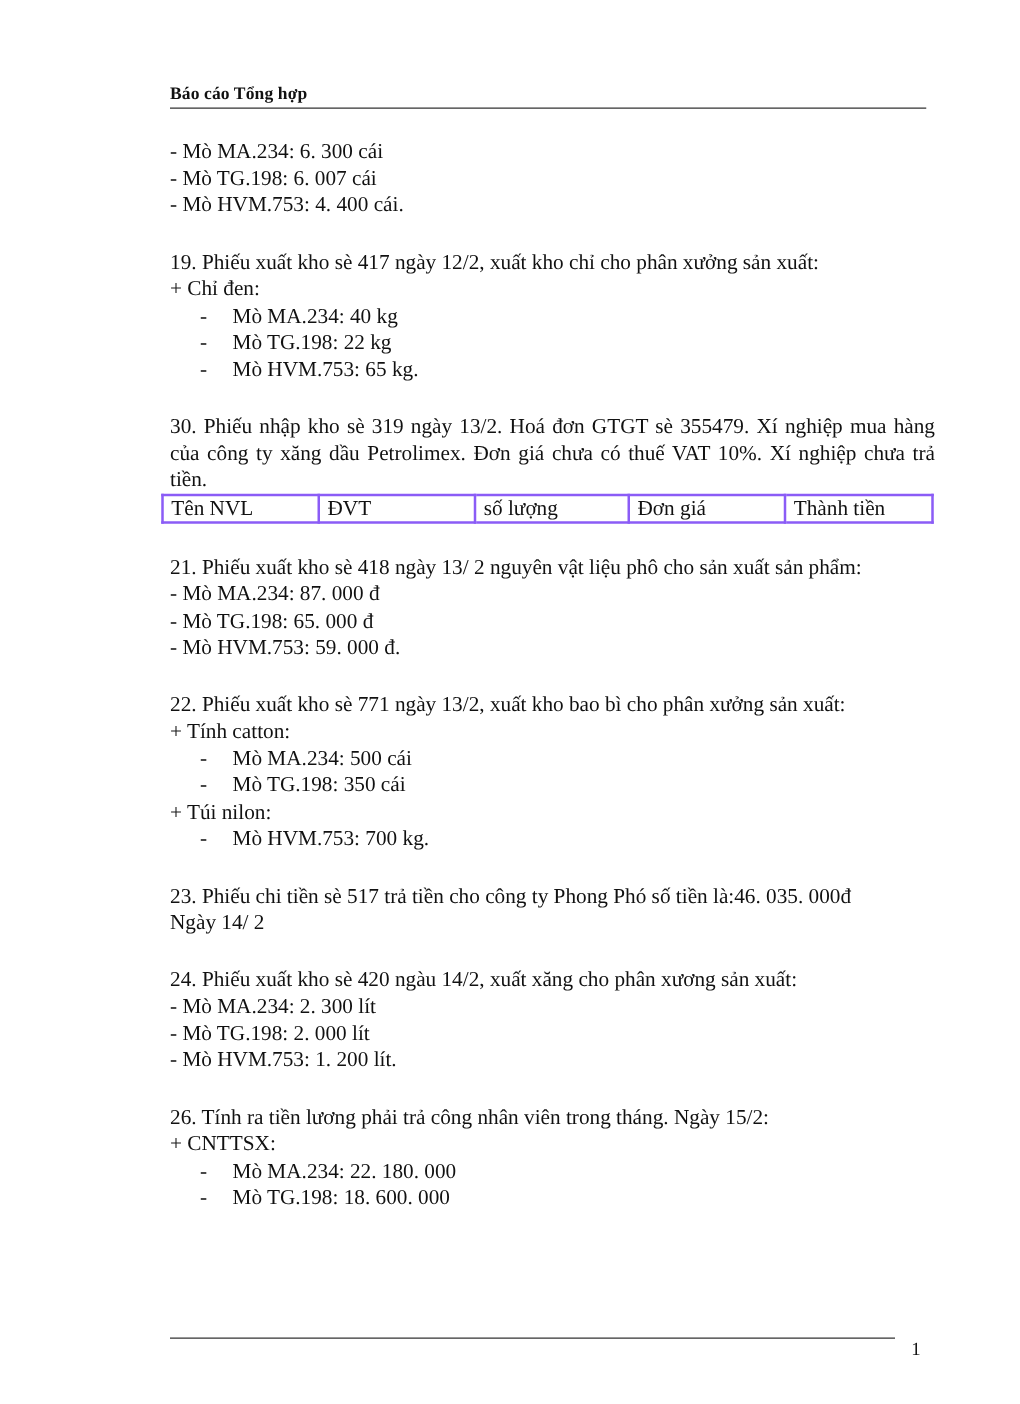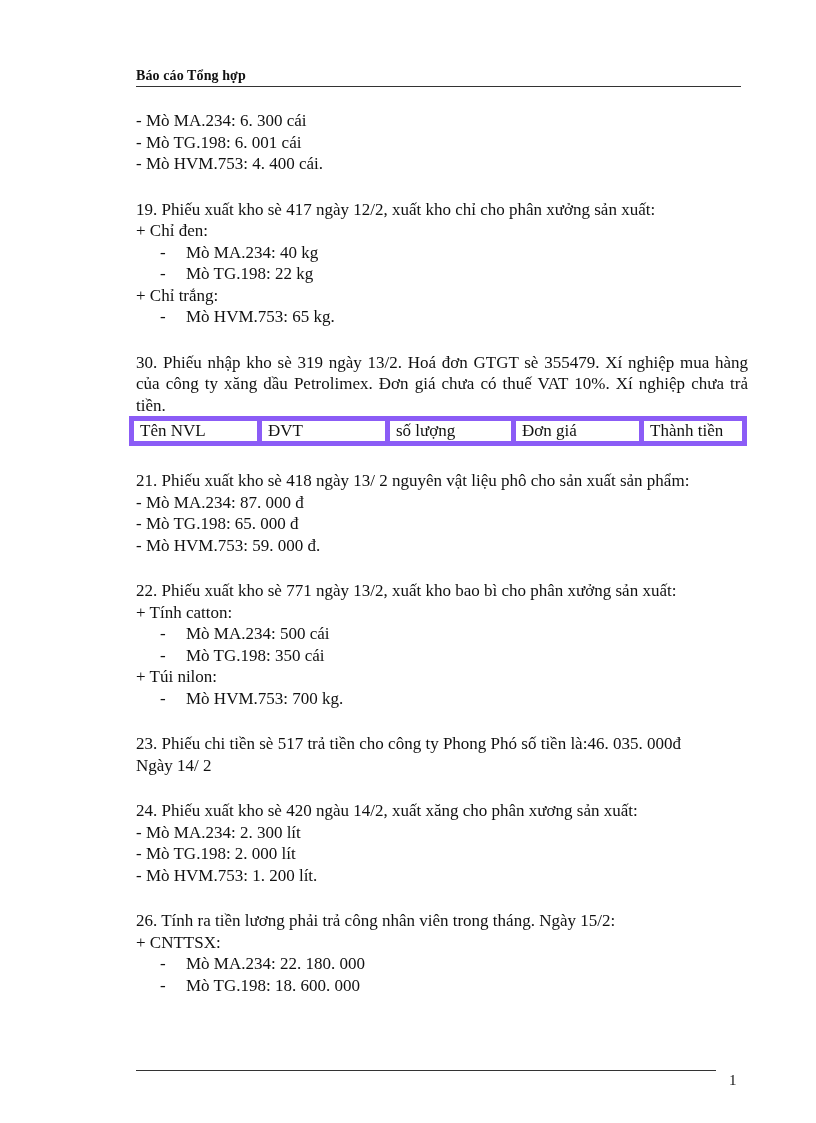--- a/index.html
+++ b/index.html
@@ -9,48 +9,47 @@
   .header { position: absolute; left: 136px; top: 50px; width: 605px;
             border-bottom: 1px solid #333; padding-bottom: 2px; }
   .header-title { font-size: 14px; font-weight: bold; letter-spacing: 0.1px; }
   .content { position: absolute; left: 136px; top: 94px; width: 612px; font-size: 17px; line-height: 21.5px; }
   .line { white-space: nowrap; }
   .wrap { white-space: normal; }
   .para { margin-top: 24px; }
   .dash-item { position: relative; padding-left: 50px; white-space: nowrap; }
   .dash-item .dash { position: absolute; left: 24px; top: 0; }
   table.nvl { border-collapse: collapse; margin-left: -7px; width: 618px; font-size: 17px; }
-  table.nvl td { border: 5px solid #8b5cf6; padding: 0 6px; height: 20px; line-height: 20px; text-align: left; }
+  table.nvl td { border: 2px solid #8b5cf6; padding: 0 6px; height: 20px; line-height: 20px; text-align: left; }
   .footer-rule { position: absolute; left: 136px; top: 1054px; width: 580px; border-top: 1px solid #333; }
   .page-num { position: absolute; left: 729px; top: 1056px; font-size: 15px; }
   .bottom-dots { position: absolute; left: 20px; right: 20px; top: 1121px; border-top: 1px dotted #ddd; }
 </style>
 </head>
 <body>
 
 <div class="page">
 
   <div class="header">
     <span class="header-title">Báo cáo Tổng hợp</span>
   </div>
 
   <div class="content">
 
     <div>
       <div class="line">- Mò MA.234: 6. 300 cái</div>
-      <div class="line">- Mò TG.198: 6. 001 cái</div>
+      <div class="line">- Mò TG.198: 6. 007 cái</div>
       <div class="line">- Mò HVM.753:  4. 400  cái.</div>
     </div>
 
     <div class="para">
       <div class="line">19. Phiếu xuất kho sè 417 ngày 12/2, xuất kho chỉ cho phân xưởng sản xuất:</div>
       <div class="line">+ Chỉ đen:</div>
       <div class="dash-item"><span class="dash">-</span><span>Mò MA.234:  40 kg</span></div>
       <div class="dash-item"><span class="dash">-</span><span>Mò TG.198: 22 kg</span></div>
-      <div class="line">+ Chỉ trắng:</div>
       <div class="dash-item"><span class="dash">-</span><span>Mò HVM.753:  65 kg.</span></div>
     </div>
 
     <div class="para">
       <div class="wrap" style="text-align: justify;">30. Phiếu  nhập kho sè 319  ngày  13/2.  Hoá  đơn  GTGT sè 355479.  Xí nghiệp mua hàng  của  công ty xăng  dầu Petrolimex.  Đơn giá  chưa có thuế VAT 10%. Xí nghiệp  chưa trả tiền.</div>
       <table class="nvl">
         <tbody>
             <tr>
           <td style="width:111px">Tên NVL</td>
           <td style="width:111px">ĐVT</td>

